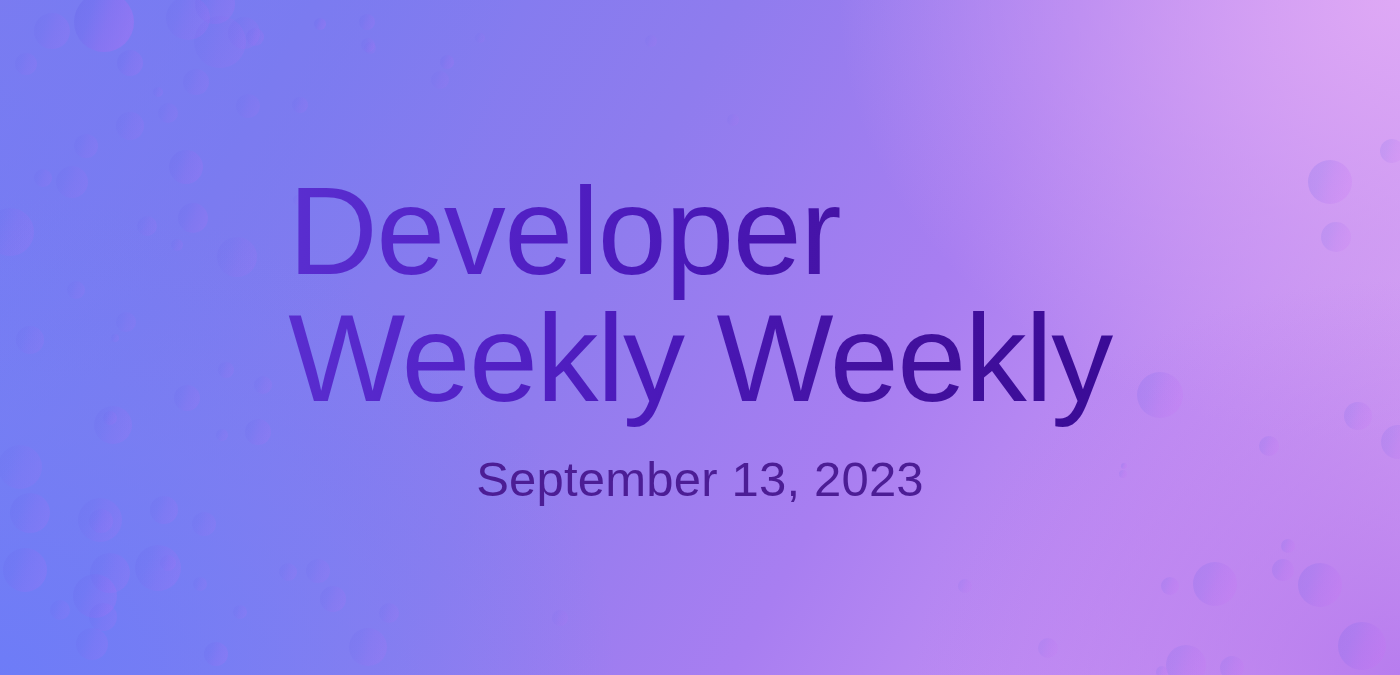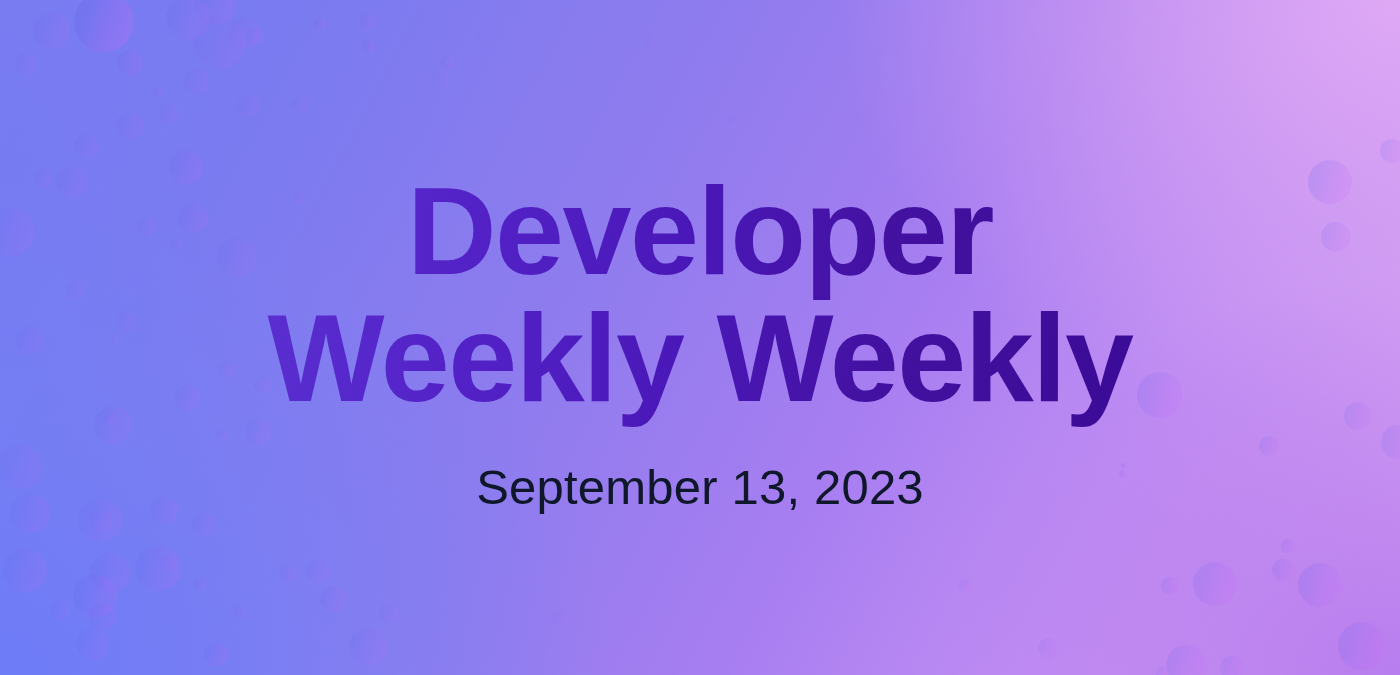--- a/index.html
+++ b/index.html
@@ -80,24 +80,24 @@
   .content {
     position: absolute;
     inset: 0;
     display: flex;
     flex-direction: column;
     align-items: center;
     justify-content: center;
   }
 
   .headline {
-    margin: 8px;
-    text-align: center;
+    margin: 0;
+    text-align: left;
     font-family: "Liberation Sans", sans-serif;
-    font-weight: 700;
+    font-weight: 400;
     font-size: 124px;
     line-height: 1.02;
     letter-spacing: -1.5px;
     background-image: linear-gradient(95deg,
         #5a2fd0 0%,
         #5423c8 22%,
         #4a18b8 48%,
         #43119f 72%,
         #3a0b96 100%);
     -webkit-background-clip: text;
@@ -111,21 +111,21 @@
   }
 
   .subtitle {
     margin: 26px 0 0 0;
     text-align: center;
     font-family: "Liberation Sans", sans-serif;
     font-weight: 400;
     font-size: 49px;
     line-height: 1.1;
     letter-spacing: 0.2px;
-    color: #0f172a;
+    color: #4c1d95;
   }
 </style>
 </head>
 <body>
 
 <div class="banner">
 
   <div class="bg-base"></div>
   <div class="bg-glow-tl"></div>
   <div class="bg-glow-tr"></div>

